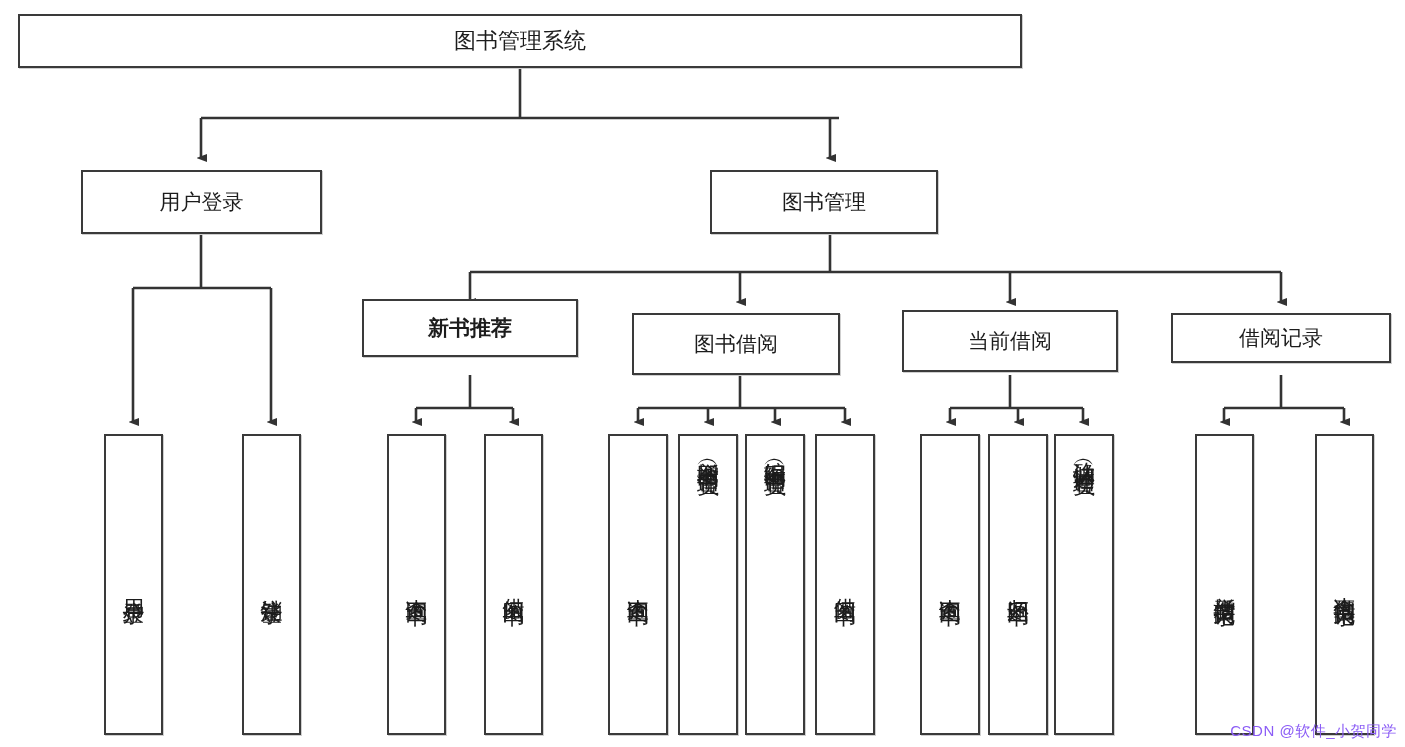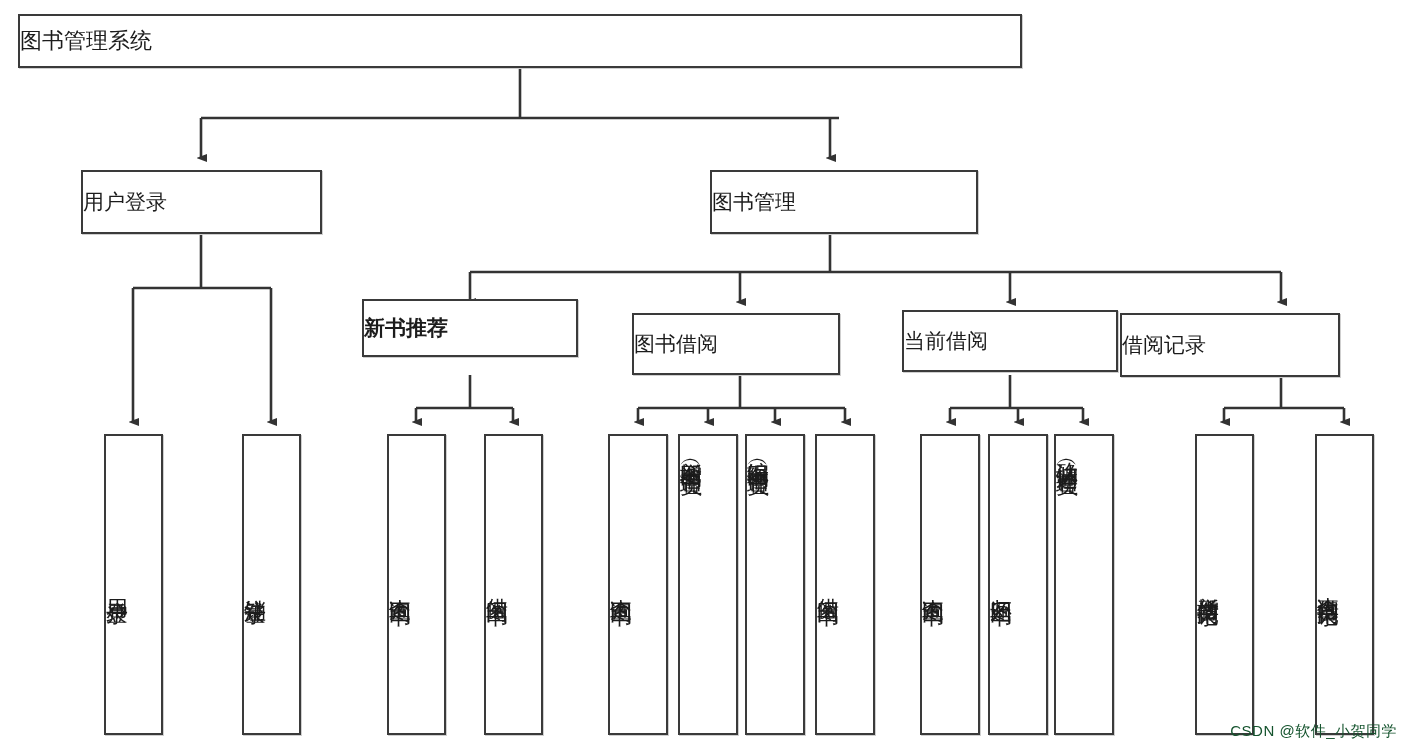--- a/index.html
+++ b/index.html
@@ -24,21 +24,21 @@
     width: 1405px;
     height: 747px;
   }
   .node {
     position: absolute;
     box-sizing: border-box;
     border: 2px solid #3a3a3a;
     background: #ffffff;
     display: flex;
     align-items: center;
-    justify-content: flex-start;
+    justify-content: center;
     color: #1c1c1c;
     box-shadow: 1px 1px 0 #cfcfcf;
   }
   .node .label {
     display: block;
     text-align: center;
     line-height: 1.18;
     white-space: nowrap;
   }
   .node.horiz .label {
@@ -60,21 +60,21 @@
   }
   .node.vert.mid {
     align-items: center;
     padding-top: 0;
   }
   #watermark {
     position: absolute;
     right: 8px;
     bottom: 6px;
     font-size: 15px;
-    color: #14532d;
+    color: #8b5cf6;
     letter-spacing: 0.5px;
     white-space: nowrap;
     pointer-events: none;
   }
 </style>
 </head>
 <body>
 
 <div id="canvas">
 
@@ -130,37 +130,37 @@
   </svg>
 
   <div class="node root horiz" style="left:18px; top:14px; width:1004px; height:54px;">
     <span class="label">图书管理系统</span>
   </div>
 
   <div class="node horiz" style="left:81px; top:170px; width:241px; height:64px;">
     <span class="label">用户登录</span>
   </div>
 
-  <div class="node horiz" style="left:710px; top:170px; width:268px; height:64px;">
+  <div class="node horiz" style="left:710px; top:170px; width:228px; height:64px;">
     <span class="label">图书管理</span>
   </div>
 
   <div class="node horiz" style="left:362px; top:299px; width:216px; height:58px;font-weight:bold;">
     <span class="label">新书推荐</span>
   </div>
 
   <div class="node horiz" style="left:632px; top:313px; width:208px; height:62px;">
     <span class="label">图书借阅</span>
   </div>
 
   <div class="node horiz" style="left:902px; top:310px; width:216px; height:62px;">
     <span class="label">当前借阅</span>
   </div>
 
-  <div class="node horiz" style="left:1120px; top:313px; width:220px; height:64px;">
+  <div class="node horiz" style="left:1171px; top:313px; width:220px; height:50px;">
     <span class="label">借阅记录</span>
   </div>
 
   <div class="node vert mid" style="left:104px; top:434px; width:59px; height:301px;">
     <span class="label">用户登录</span>
   </div>
 
   <div class="node vert mid" style="left:242px; top:434px; width:59px; height:301px;">
     <span class="label">注销登录</span>
   </div>

